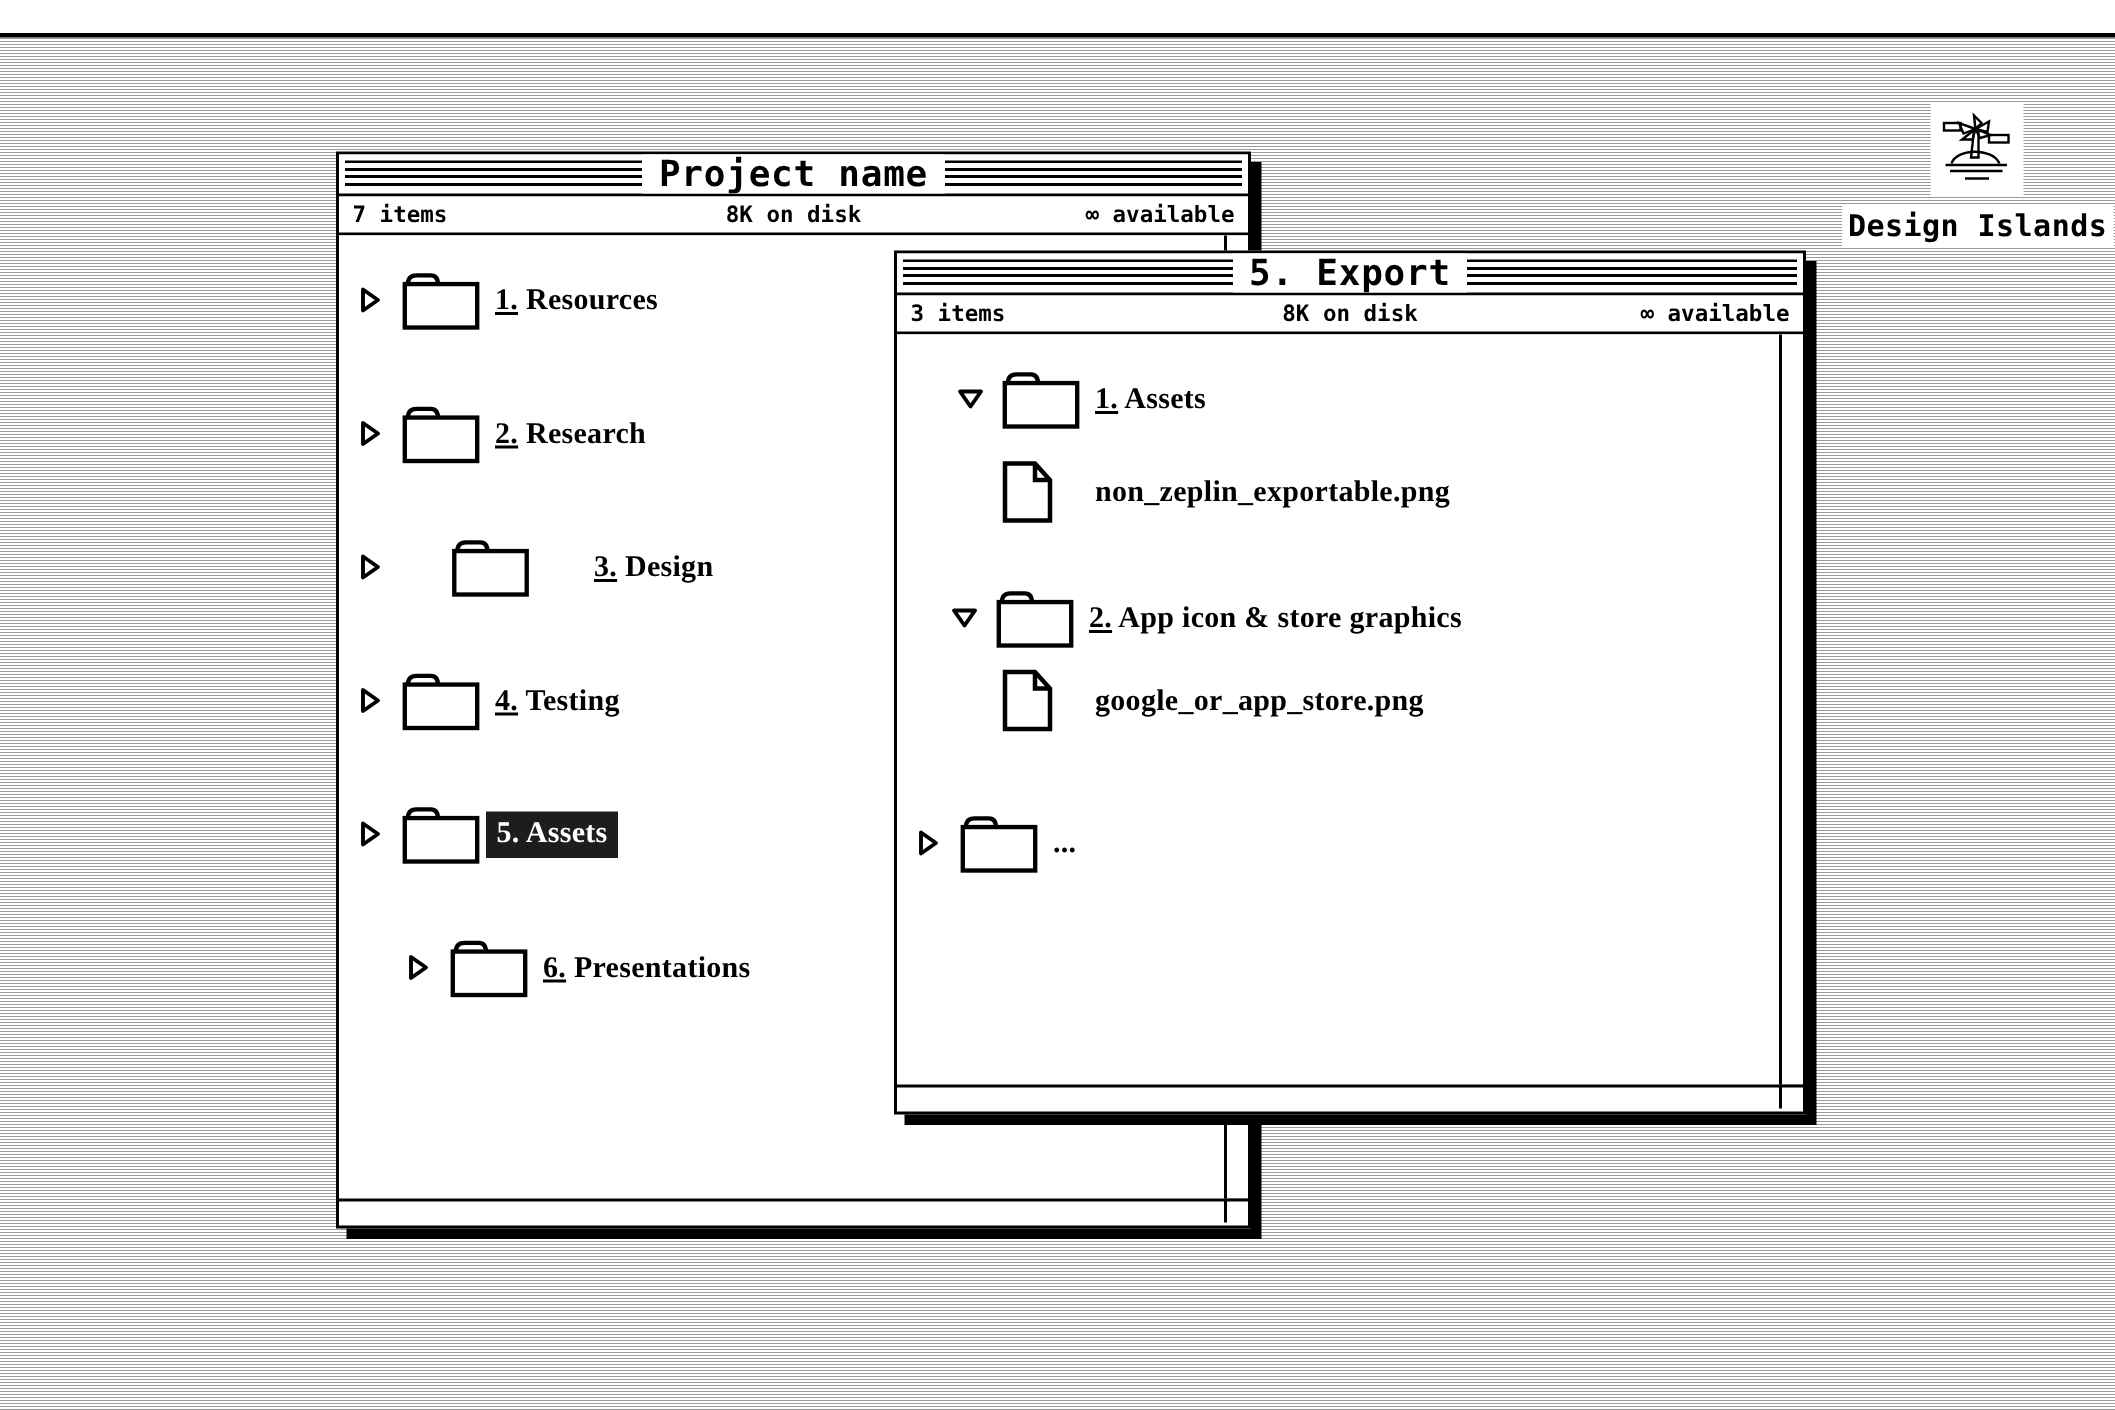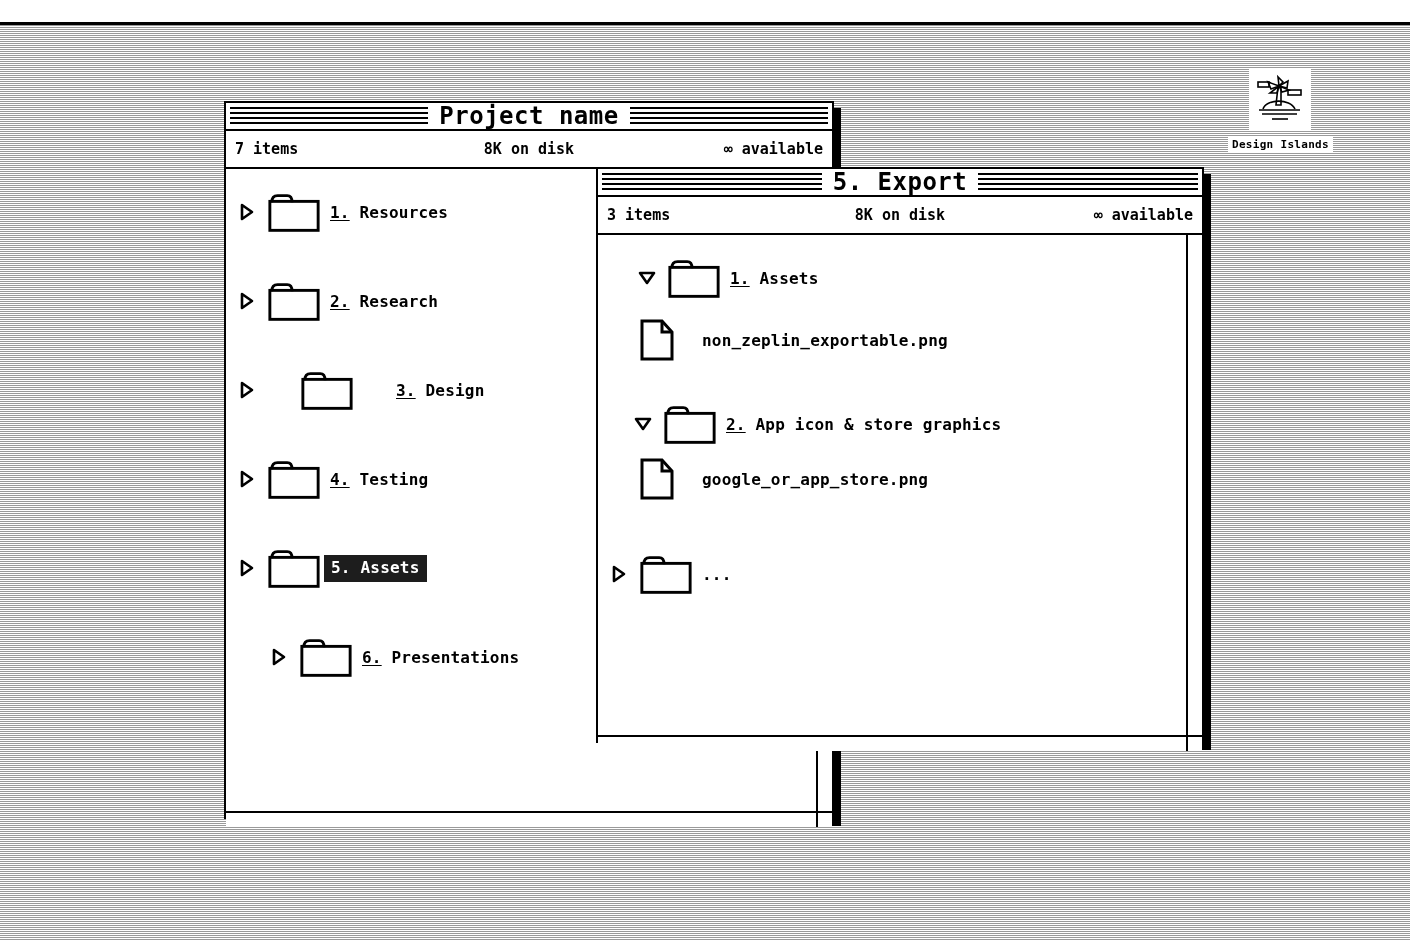--- a/index.html
+++ b/index.html
@@ -69,21 +69,21 @@
     background: #ffffff;
     padding: 0 11px;
     font-size: 24px;
     font-weight: 700;
     letter-spacing: 0.5px;
     color: #000000;
     white-space: nowrap;
   }
 
   .infobar {
-    height: 38px;
+    height: 26px;
     border-bottom: 2px solid #000000;
     display: flex;
     align-items: center;
     font-size: 15px;
     font-weight: 700;
     color: #000000;
     padding: 0 9px;
     background: #ffffff;
     position: relative;
   }
@@ -146,58 +146,59 @@
     width: 62px;
     flex: 0 0 62px;
     display: flex;
     align-items: center;
     justify-content: flex-start;
     padding-left: 6px;
   }
   .icon-cell svg { display: block; }
 
   .row-label {
-    font-size: 16px;
+    font-size: 20px;
     font-weight: 700;
     color: #000000;
     white-space: nowrap;
     letter-spacing: 0.2px;
     padding-left: 8px;
+    font-family: Liberation Serif, serif;
   }
   .row-label .num { text-decoration: underline; text-underline-offset: 2px; }
 
   .row-label.selected {
     background: #1d1d1d;
     color: #ffffff;
     padding: 3px 7px 5px 7px;
     margin-left: 2px;
   }
 
   
-  .indent-1 { padding-left: 34px; }
+  .indent-1 { padding-left: 62px; }
 
   
   #logo-block {
     position: absolute;
     z-index: 40;
     text-align: center;
   }
   .logo-art {
     width: 62px;
     height: 62px;
     background: #ffffff;
     margin: 0 auto;
     display: flex;
     align-items: center;
     justify-content: center;
   }
   .logo-caption {
     margin-top: 6px;
     background: #ffffff;
-    font-size: 11px;
+    font-size: 20px;
     font-weight: 700;
     color: #000000;
     padding: 2px 4px;
     white-space: nowrap;
     letter-spacing: 0.3px;
   }
 </style>
 </head>
 <body>
 

